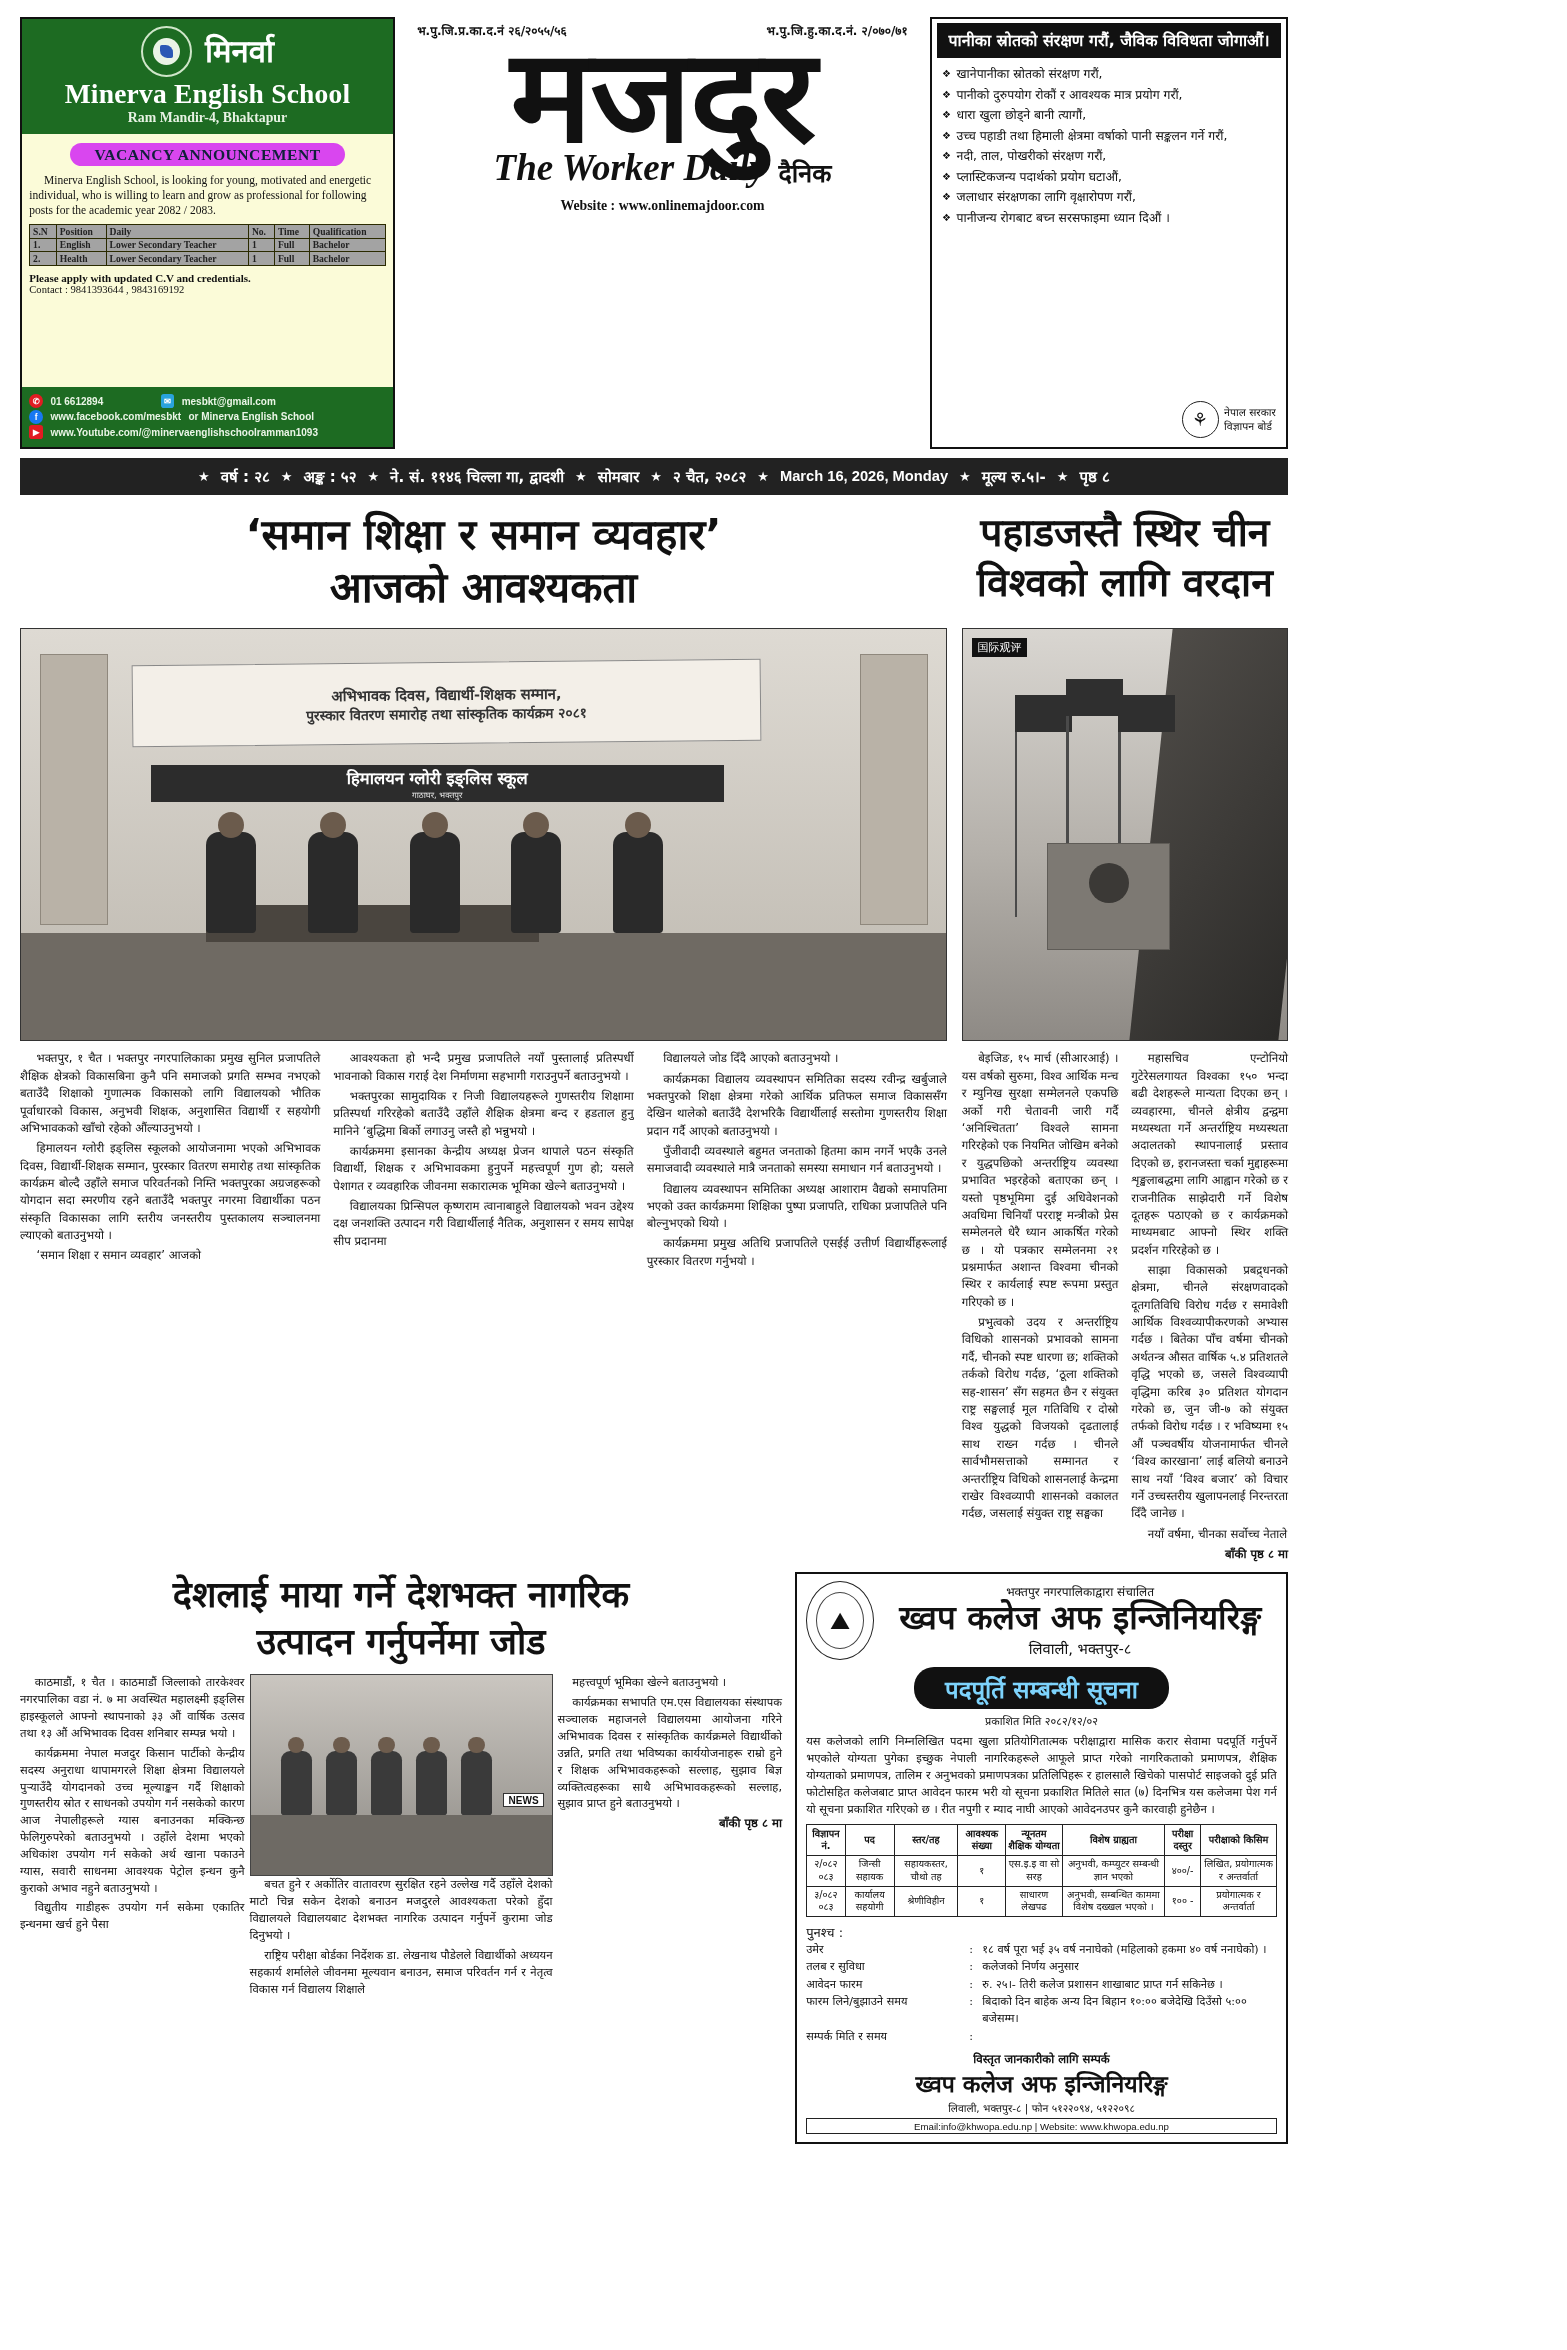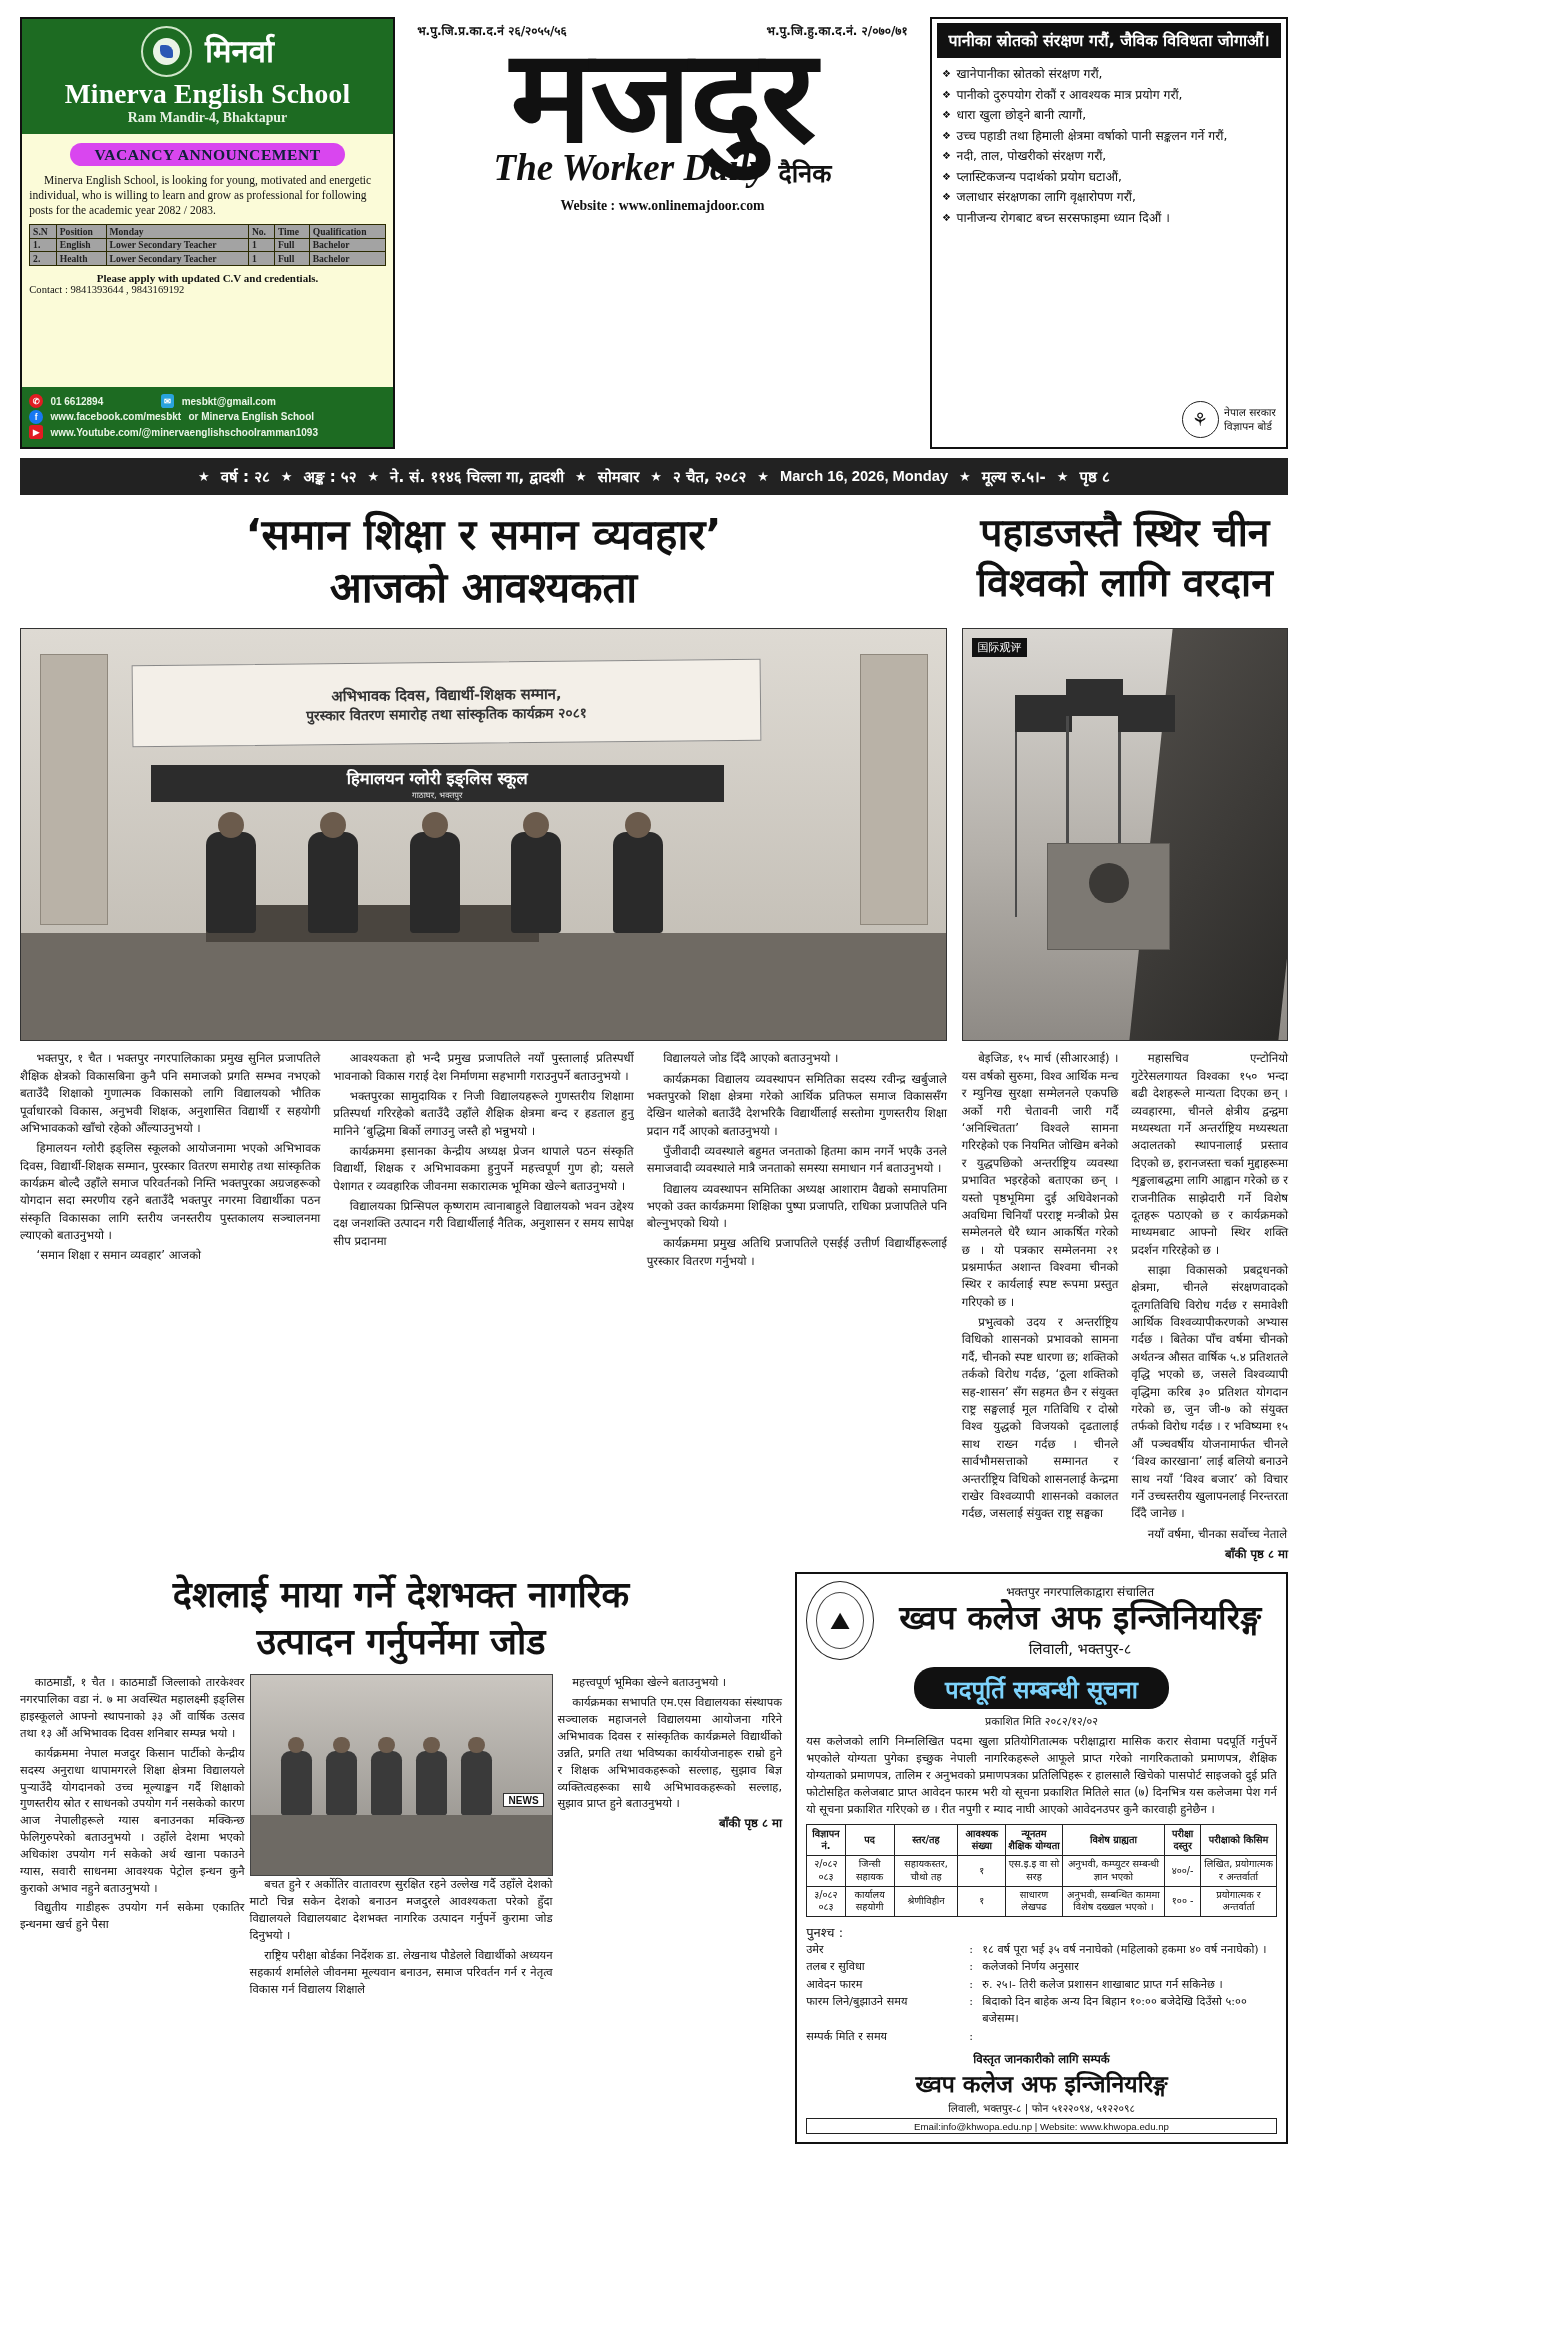--- a/index.html
+++ b/index.html
@@ -27,21 +27,21 @@
   .mv-nep { color: #fff; font-family: "DejaVu Sans", sans-serif; font-size: 31px; font-weight: 700; line-height: 1; }
   .mv-name { color: #fff; font-family: "Liberation Serif", serif; font-weight: 700; font-size: 27.5px; line-height: 1.05; margin-top: 2.8px; letter-spacing: 0.2px; }
   .mv-addr { color: #e7f2e3; font-family: "Liberation Serif", serif; font-weight: 700; font-size: 13.8px; margin-top: 1.8px; }
   .mv-body { padding: 5.5px 7.3px 3.7px 7.3px; flex: 1; display: flex; flex-direction: column; }
   .mv-badge { align-self: center; background: #d946ef; color: #10203a; border-radius: 16.5px;
               padding: 2.8px 24px; font-family: "Liberation Serif", serif; font-weight: 700;
               font-size: 15.6px; letter-spacing: 0.5px; margin: 3.7px 0 6.4px 0; }
   .mv-intro { font-family: "Liberation Serif", serif; font-size: 11.5px; line-height: 1.32; text-align: left; text-indent: 14.7px; }
   .mv-table { width: 100%; border-collapse: collapse; margin-top: 5.5px; font-family: "Liberation Serif", serif; font-size: 9.6px; }
   .mv-table th, .mv-table td { border: 0.9px solid #2a2a00; padding: 0.9px 2.8px; text-align: left; background: #a3a3a3; color: #222; font-weight: 700; }
-  .mv-note { font-family: "Liberation Serif", serif; font-size: 11px; margin-top: 5.5px; text-align: center; font-weight: 700; }
+  .mv-note { font-family: "Liberation Serif", serif; font-size: 11px; margin-top: 5.5px; font-weight: 700; }
   .mv-contact { font-family: "Liberation Serif", serif; font-size: 10.6px; margin-top: 0.9px; }
   .mv-foot { background: #1d6b22; margin-top: 5.5px; padding: 5.5px 7.3px; }
   .mv-frow { display: flex; align-items: center; gap: 7.3px; margin: 1.8px 0; color: #eaf5e6; font-size: 10px; font-weight: 700; }
   .mv-ic { width: 13.8px; height: 13.8px; border-radius: 50%; display: flex; align-items: center; justify-content: center;
            font-size: 8.3px; color: #fff; flex: none; }
   .ic-phone { background: #e11b22; } .ic-mail { background: #29a3dc; border-radius: 2.8px; }
   .ic-fb { background: #1778f2; } .ic-yt { background: #e11b22; border-radius: 2.8px; }
   .mv-sp { margin-left: 50px; }
 
   
@@ -192,21 +192,21 @@
         <div class="mv-addr">Ram Mandir-4, Bhaktapur</div>
       </div>
       <div class="mv-body">
         <div class="mv-badge">VACANCY ANNOUNCEMENT</div>
         <div class="mv-intro">Minerva English School, is looking for young, motivated and energetic individual, who is willing to learn and grow as professional for following posts for the academic year 2082 / 2083.</div>
         <table class="mv-table">
           <thead>
               <tr>
             <th>S.N</th>
             <th>Position</th>
-            <th>Monday</th>
+            <th>Daily</th>
             <th>No.</th>
             <th>Time</th>
             <th>Qualification</th>
           </tr>
             </thead>
           <tbody>
             <tr>
               <td>1.</td>
               <td>English</td>
               <td>Lower Secondary Teacher</td>

